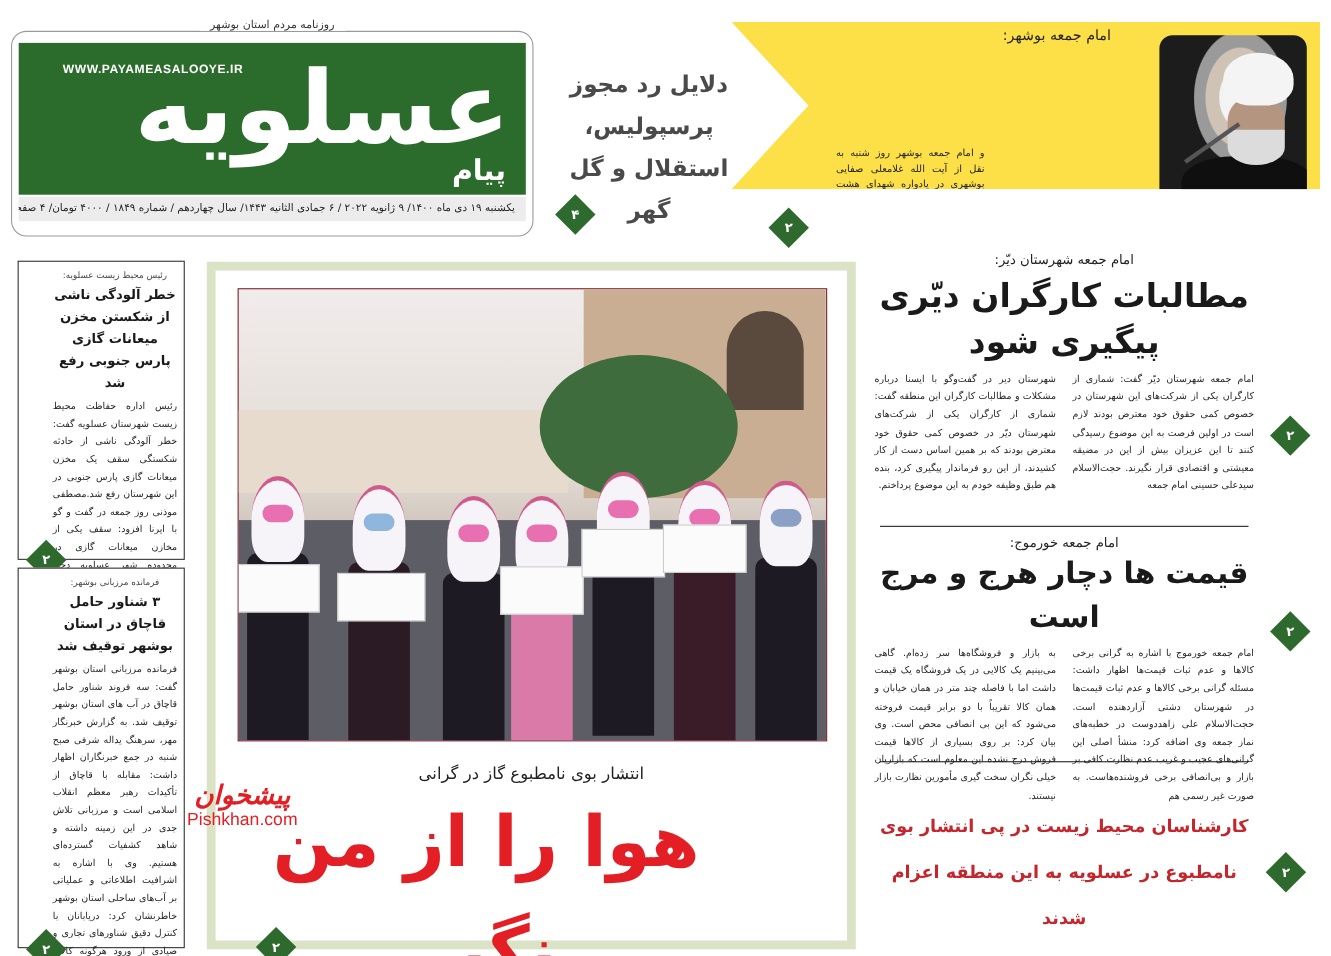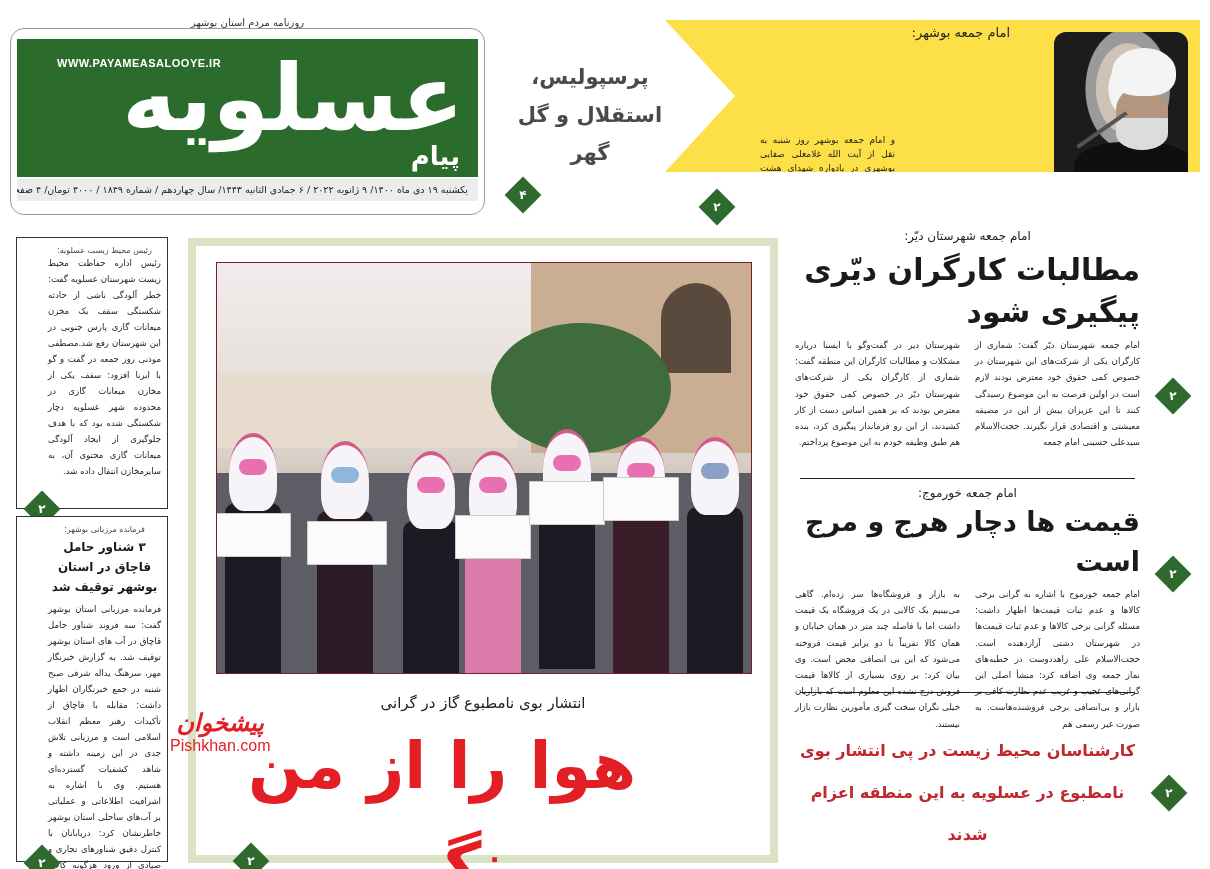--- a/index.html
+++ b/index.html
@@ -80,21 +80,21 @@
     font-weight: bold; font-size: 64px; line-height: 100px; color: #e31e24; }
 
   
   .watermark { position: absolute; left: 170px; top: 668px; text-align: center; color: #e31e24; direction: ltr; margin-top: 41px; }
   .watermark .fa { font-size: 24px; font-style: italic; font-weight: bold; line-height: 28px; direction: rtl; }
   .watermark .en { font-family: "Liberation Sans", sans-serif; font-size: 16px; line-height: 18px; }
 
   
   .right-story { position: absolute; left: 795px; width: 345px; }
   .right-story .kicker { text-align: center; font-size: 12px; color: #222; }
-  .right-story .headline { text-align: right; font-weight: bold; color: #1a1a1a; }
+  .right-story .headline { text-align: center; font-weight: bold; color: #1a1a1a; }
   .right-story .cols { position: relative; display: flex; justify-content: space-between; }
   .right-story .col { width: 165px; font-size: 8.6px; line-height: 16.2px; text-align: justify; color: #222; }
   .story1 { top: 229px; }
   .story1 .headline { font-size: 30px; line-height: 42px; margin: 6px 0 4px; }
   .story2 { top: 486px; }
   .story2 .headline { font-size: 27px; line-height: 40px; margin: 2px 0 4px; }
   .rule { position: absolute; left: 800px; width: 335px; height: 1px; background: #222; }
 
   .story3 { position: absolute; left: 795px; top: 730px; width: 345px; text-align: center;
     font-weight: bold; font-size: 16px; line-height: 42px; color: #c1272d; }
@@ -106,20 +106,21 @@
   <div class="tagline">روزنامه مردم استان بوشهر</div>
   <div class="logo-band">
     <div class="url">WWW.PAYAMEASALOOYE.IR</div>
     <div class="logo-text">عسلویه</div>
     <div class="logo-sub">پیام</div>
   </div>
   <div class="dateline">یکشنبه ۱۹ دی ماه ۱۴۰۰/ ۹ ژانویه ۲۰۲۲ / ۶ جمادی الثانیه ۱۴۴۳/ سال چهاردهم / شماره ۱۸۴۹ / ۴۰۰۰ تومان/ ۴ صفحه</div>
 </div>
 
 <div class="teaser-top">
+  <div class="title">دلایل رد مجوز</div>
   <div class="title">پرسپولیس،</div>
   <div class="title">استقلال و گل گهر</div>
 </div>
 <div class="badge" style="left:510px; top:182px;">
   <span>۴</span>
 </div>
 
 <div class="green-panel">
   <div class="kicker">امام جمعه بوشهر:</div>
   <div class="col col-b">و امام جمعه بوشهر روز شنبه به نقل از آیت الله غلامعلی صفایی بوشهری در یادواره شهدای هشت سال دفاع مقدس روستای محمد آباد شهرستان دشتی از توابع استان بوشهر افزود: نگذارید تهاجم فرهنگی موجب دگردیسی هویت دینی و فرهنگی در جامعه شود.</div>
@@ -130,20 +131,21 @@
       <div class="turban"></div>
       <div class="mic"></div>
   </div>
 </div>
 <div class="badge" style="left:704px; top:194px;">
   <span>۲</span>
 </div>
 
 <div class="side-box box1">
   <div class="kicker">رئیس محیط زیست عسلویه:</div>
+  <div class="headline">خطر آلودگی ناشی از شکستن مخزن میعانات گازی پارس جنوبی رفع شد</div>
   <div class="body">رئیس اداره حفاظت محیط زیست شهرستان عسلویه گفت: خطر آلودگی ناشی از حادثه شکستگی سقف یک مخزن میعانات گازی پارس جنوبی در این شهرستان رفع شد.مصطفی موذنی روز جمعه در گفت و گو با ایرنا افزود: سقف یکی از مخازن میعانات گازی در محدوده شهر عسلویه دچار شکستگی شده بود که با هدف جلوگیری از ایجاد آلودگی میعانات گازی محتوی آن، به سایرمخازن انتقال داده شد.</div>
 </div>
 <div class="badge" style="left:29px; top:496px;">
   <span>۲</span>
 </div>
 
 <div class="side-box box2">
   <div class="kicker">فرمانده مرزبانی بوشهر:</div>
   <div class="headline">۳ شناور حامل قاچاق در استان بوشهر توقیف شد</div>
   <div class="body">فرمانده مرزبانی استان بوشهر گفت: سه فروند شناور حامل قاچاق در آب های استان بوشهر توقیف شد. به گزارش خبرنگار مهر، سرهنگ یداله شرفی صبح شنبه در جمع خبرنگاران اظهار داشت: مقابله با قاچاق از تأکیدات رهبر معظم انقلاب اسلامی است و مرزبانی تلاش جدی در این زمینه داشته و شاهد کشفیات گسترده‌ای هستیم. وی با اشاره به اشرافیت اطلاعاتی و عملیاتی بر آب‌های ساحلی استان بوشهر خاطرنشان کرد: دریابانان با کنترل دقیق شناورهای تجاری و صیادی از ورود هرگونه کالای قاچاق جلوگیری می‌کنند.</div>

